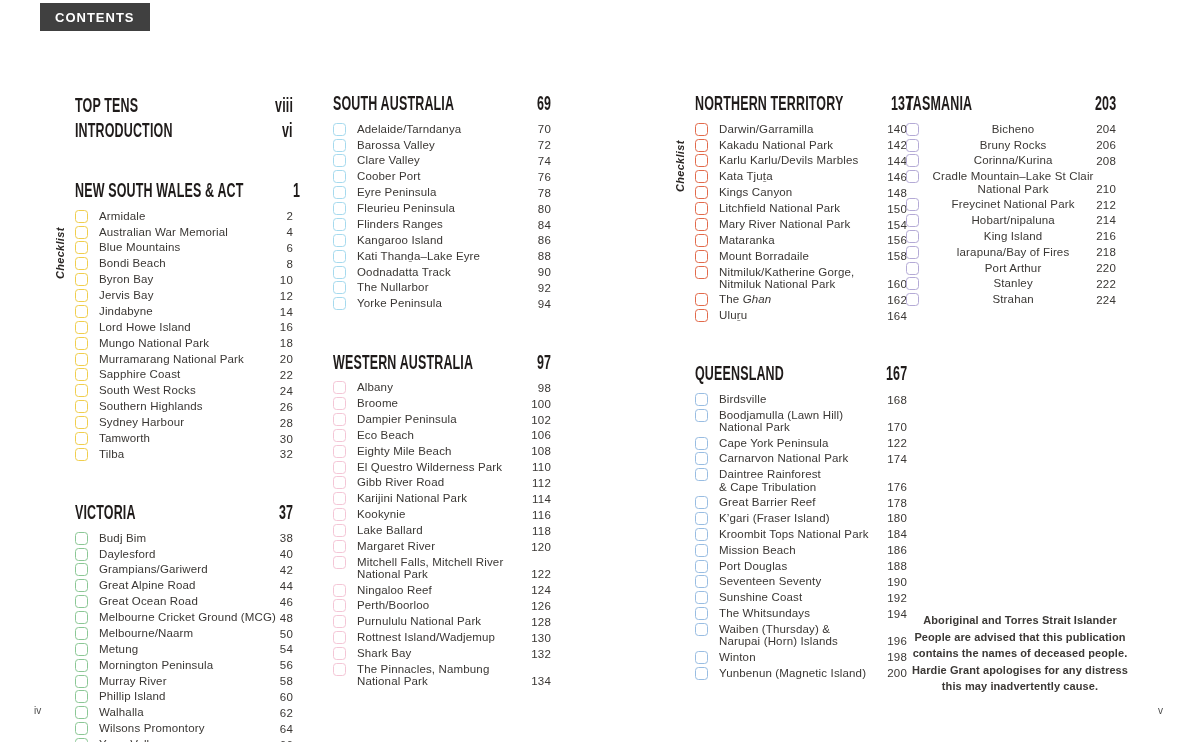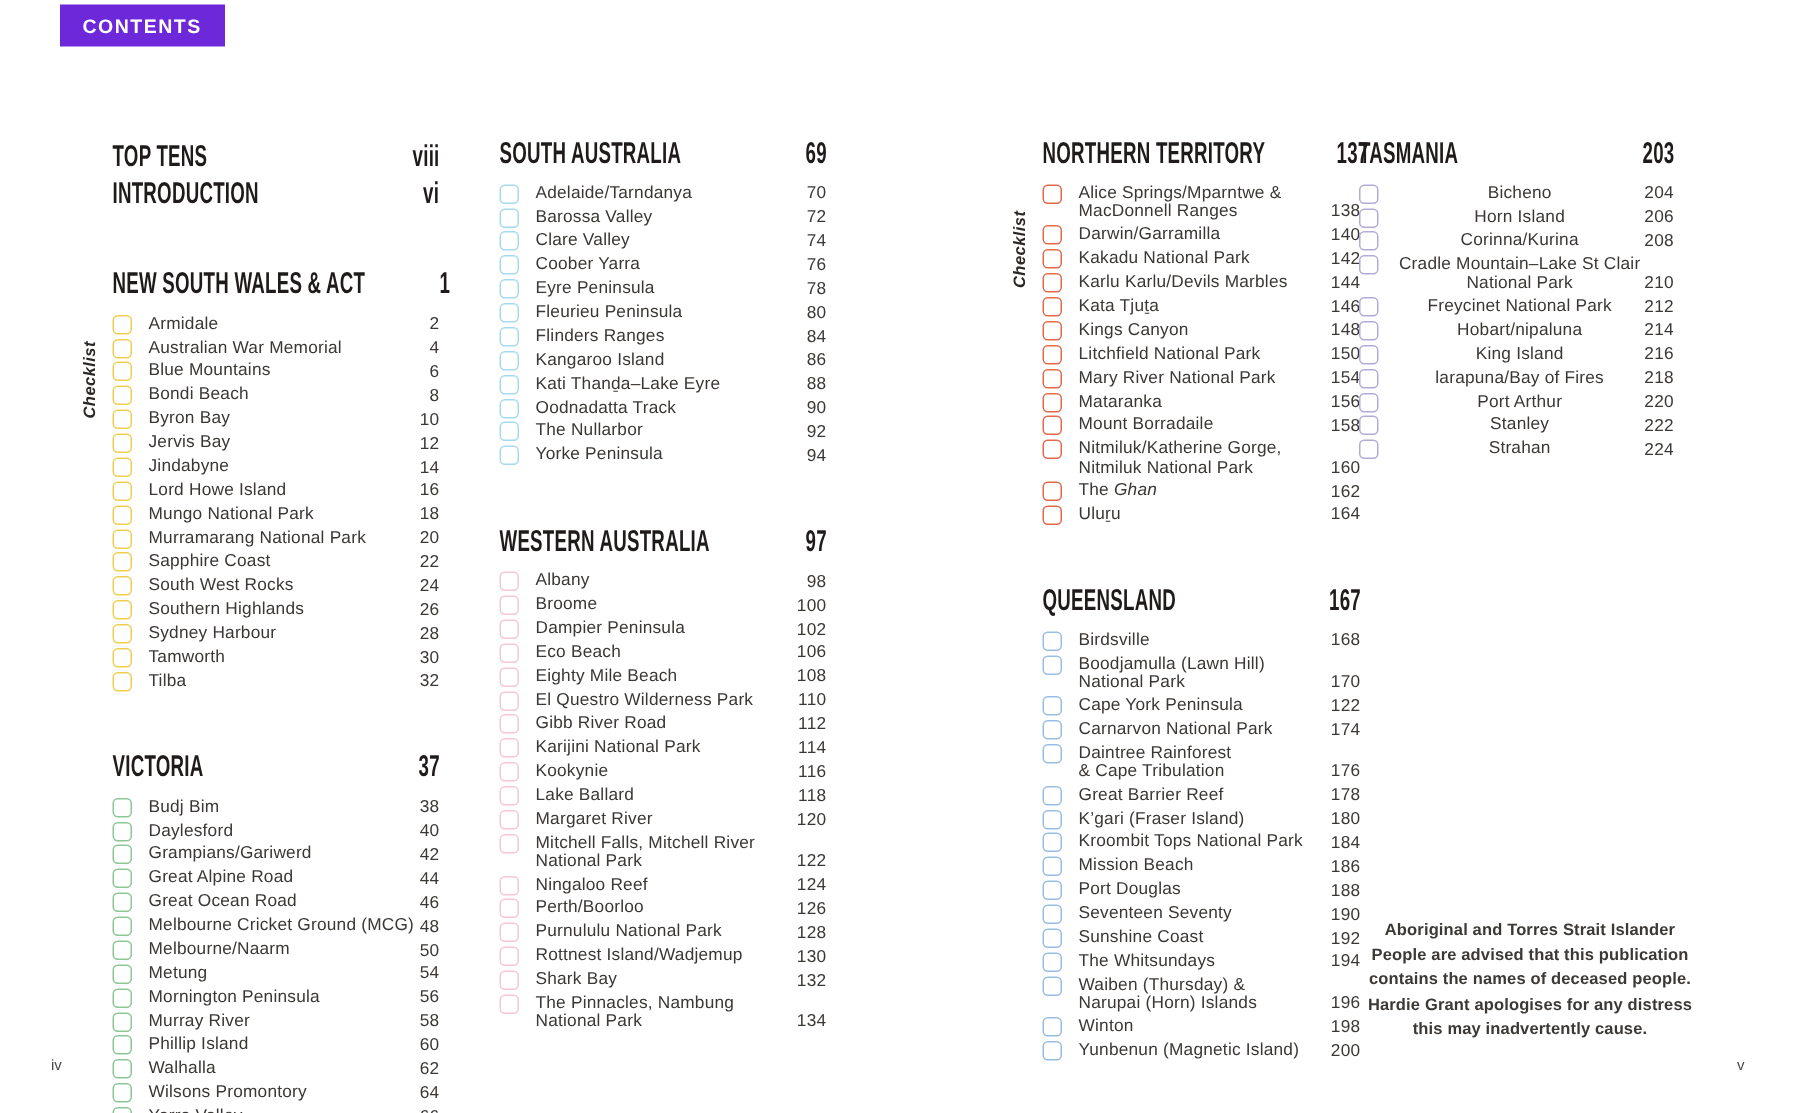--- a/index.html
+++ b/index.html
@@ -56,21 +56,21 @@
   }
   
   .folio{position:absolute;font-size:10px;color:#4a4a4a;}
   #folio-left{left:34px;top:705px;}
   #folio-right{left:1158px;top:705px;}
   i{font-style:italic;}
 </style>
 </head>
 <body>
 
-<div class="badge" style="background: #6d28d9;">CONTENTS</div>
+<div class="badge" style="background: #404040;">CONTENTS</div>
 
 <div class="col" id="col1">
   <div class="front">
     <div class="sec-head">
       <span class="sec-title">TOP TENS</span>
       <span class="sec-page">viii</span>
     </div>
     <div class="sec-head">
       <span class="sec-title">INTRODUCTION</span>
       <span class="sec-page">vi</span>
@@ -260,21 +260,21 @@
           <span class="item-label">Barossa Valley</span>
           <span class="item-page">72</span>
         </div>
         <div class="row">
           <span class="checkbox"></span>
           <span class="item-label">Clare Valley</span>
           <span class="item-page">74</span>
         </div>
         <div class="row">
           <span class="checkbox"></span>
-          <span class="item-label">Coober Yarra</span>
+          <span class="item-label">Coober Port</span>
           <span class="item-page">76</span>
         </div>
         <div class="row">
           <span class="checkbox"></span>
           <span class="item-label">Eyre Peninsula</span>
           <span class="item-page">78</span>
         </div>
         <div class="row">
           <span class="checkbox"></span>
           <span class="item-label">Fleurieu Peninsula</span>
@@ -411,25 +411,20 @@
 </div>
 
 <div class="col" id="col3">
   <div>
       <div class="section" style="--c: #E26A4B;">
         <div class="sec-head">
           <span class="sec-title">NORTHERN TERRITORY</span>
           <span class="sec-page">137</span>
         </div>
         <span class="checklist-label">Checklist</span>
-        <div class="row multi">
-          <span class="checkbox"></span>
-          <span class="item-label">Alice Springs/Mparntwe &amp;<br>MacDonnell Ranges</span>
-          <span class="item-page">138</span>
-        </div>
         <div class="row">
           <span class="checkbox"></span>
           <span class="item-label">Darwin/Garramilla</span>
           <span class="item-page">140</span>
         </div>
         <div class="row">
           <span class="checkbox"></span>
           <span class="item-label">Kakadu National Park</span>
           <span class="item-page">142</span>
         </div>
@@ -580,21 +575,21 @@
           <span class="sec-title">TASMANIA</span>
           <span class="sec-page">203</span>
         </div>
         <div class="row">
           <span class="checkbox"></span>
           <span class="item-label">Bicheno</span>
           <span class="item-page">204</span>
         </div>
         <div class="row">
           <span class="checkbox"></span>
-          <span class="item-label">Horn Island</span>
+          <span class="item-label">Bruny Rocks</span>
           <span class="item-page">206</span>
         </div>
         <div class="row">
           <span class="checkbox"></span>
           <span class="item-label">Corinna/Kurina</span>
           <span class="item-page">208</span>
         </div>
         <div class="row multi">
           <span class="checkbox"></span>
           <span class="item-label">Cradle Mountain–Lake St Clair<br>National Park</span>

